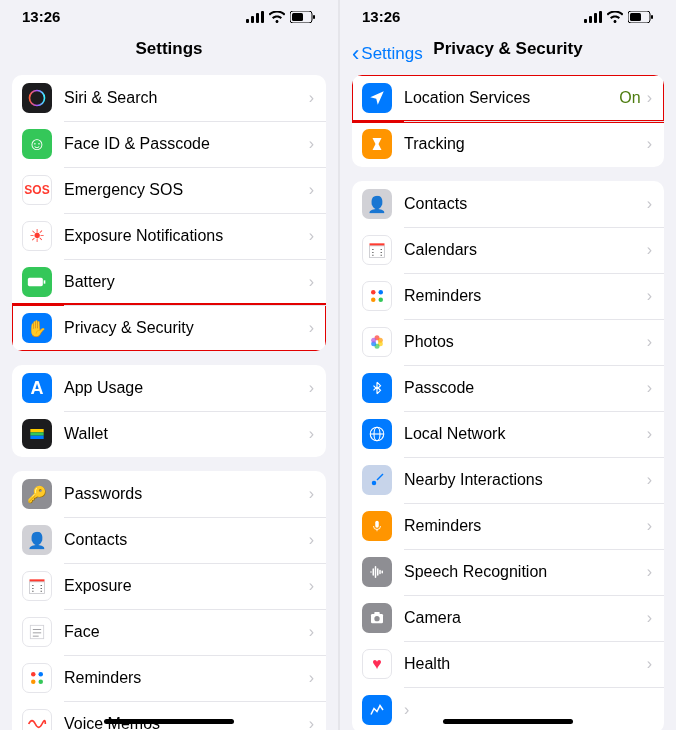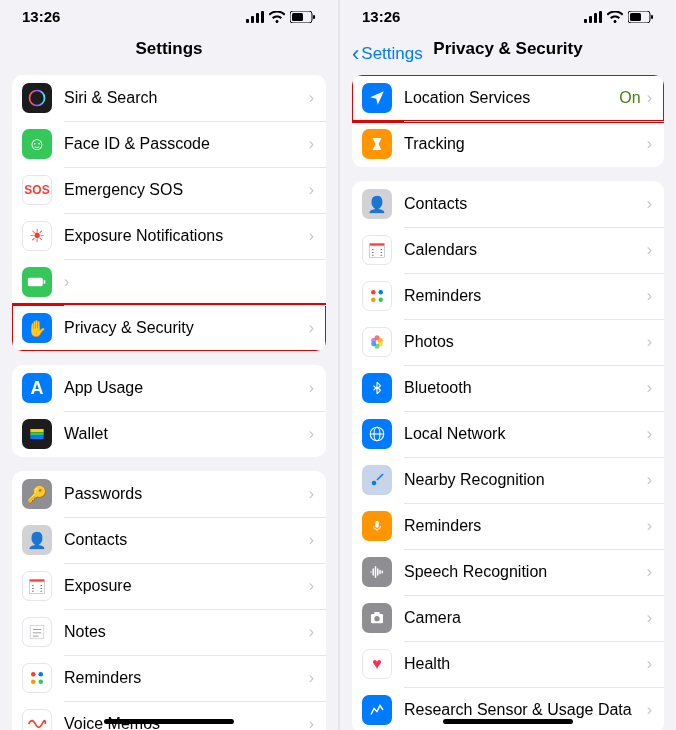--- a/index.html
+++ b/index.html
@@ -89,20 +89,21 @@
           <span class="label">Exposure Notifications</span>
           <span class="chevron">›</span>
         </div>
         <div class="row">
           <span class="icon" style="background: rgb(52, 199, 89);">
             <svg viewBox="0 0 24 12" width="20" height="10">
               <rect x="1" y="1" width="18" height="10" rx="2" fill="#fff"></rect>
               <rect x="20" y="4" width="2" height="4" fill="#fff"></rect>
             </svg>
           </span>
+          <span class="label">Battery</span>
           <span class="chevron">›</span>
         </div>
         <div class="row highlighted">
           <span class="icon" style="background: rgb(0, 122, 255);">
             <span style="font-size:16px">✋</span>
           </span>
           <span class="label">Privacy &amp; Security</span>
           <span class="chevron">›</span>
         </div>
       </div>
@@ -154,21 +155,21 @@
         </div>
         <div class="row">
           <span class="icon" style="background: rgb(255, 255, 255); border: 1px solid rgb(229, 229, 234);">
             <svg viewBox="0 0 24 24" width="20" height="20">
               <rect x="4" y="4" width="16" height="16" fill="#fff" stroke="#d1d1d6"></rect>
               <line x1="7" y1="9" x2="17" y2="9" stroke="#8e8e93"></line>
               <line x1="7" y1="13" x2="17" y2="13" stroke="#8e8e93"></line>
               <line x1="7" y1="17" x2="14" y2="17" stroke="#8e8e93"></line>
             </svg>
           </span>
-          <span class="label">Notes</span>
+          <span class="label">Face</span>
           <span class="chevron">›</span>
         </div>
         <div class="row">
           <span class="icon" style="background: rgb(255, 255, 255); border: 1px solid rgb(229, 229, 234);">
             <svg viewBox="0 0 24 24" width="18" height="18">
               <circle cx="7" cy="7" r="3" fill="#ff3b30"></circle>
               <circle cx="7" cy="17" r="3" fill="#ff9500"></circle>
               <circle cx="17" cy="7" r="3" fill="#007aff"></circle>
               <circle cx="17" cy="17" r="3" fill="#34c759"></circle>
             </svg>
@@ -284,42 +285,42 @@
           </span>
           <span class="label">Photos</span>
           <span class="chevron">›</span>
         </div>
         <div class="row">
           <span class="icon" style="background: rgb(0, 122, 255);">
             <svg viewBox="0 0 24 24" width="14" height="18">
               <path d="M12 2 L18 8 L12 14 L12 2 M12 22 L18 16 L12 10 L12 22 M6 8 L12 14 M6 16 L12 10" stroke="#fff" fill="none" stroke-width="2"></path>
             </svg>
           </span>
-          <span class="label">Bluetooth</span>
+          <span class="label">Passcode</span>
           <span class="chevron">›</span>
         </div>
         <div class="row">
           <span class="icon" style="background: rgb(0, 122, 255);">
             <svg viewBox="0 0 24 24" width="18" height="18">
               <circle cx="12" cy="12" r="9" fill="none" stroke="#fff" stroke-width="1.5"></circle>
               <ellipse cx="12" cy="12" rx="4" ry="9" fill="none" stroke="#fff" stroke-width="1.5"></ellipse>
               <line x1="3" y1="12" x2="21" y2="12" stroke="#fff" stroke-width="1.5"></line>
             </svg>
           </span>
           <span class="label">Local Network</span>
           <span class="chevron">›</span>
         </div>
         <div class="row">
           <span class="icon" style="background: rgb(199, 212, 234);">
             <svg viewBox="0 0 24 24" width="18" height="18">
               <circle cx="8" cy="16" r="3" fill="#007aff"></circle>
               <path d="M12 12 Q16 8 20 4" stroke="#007aff" fill="none" stroke-width="2"></path>
             </svg>
           </span>
-          <span class="label">Nearby Recognition</span>
+          <span class="label">Nearby Interactions</span>
           <span class="chevron">›</span>
         </div>
         <div class="row">
           <span class="icon" style="background: rgb(255, 149, 0);">
             <svg viewBox="0 0 24 24" width="14" height="18">
               <rect x="9" y="3" width="6" height="12" rx="3" fill="#fff"></rect>
               <path d="M6 12 Q6 18 12 18 Q18 18 18 12 M12 18 L12 21" stroke="#fff" fill="none" stroke-width="1.5"></path>
             </svg>
           </span>
           <span class="label">Reminders</span>
@@ -351,19 +352,18 @@
           </span>
           <span class="label">Health</span>
           <span class="chevron">›</span>
         </div>
         <div class="row">
           <span class="icon" style="background: rgb(0, 122, 255);">
             <svg viewBox="0 0 24 24" width="18" height="18">
               <path d="M4 18 L8 10 L12 14 L16 6 L20 12" stroke="#fff" fill="none" stroke-width="2"></path>
             </svg>
           </span>
-          <span class="label">Research Sensor &amp; Usage Data</span>
           <span class="chevron">›</span>
         </div>
       </div>
     </div>
   <div class="home-indicator"></div>
 </div>
 
 </body></html>

